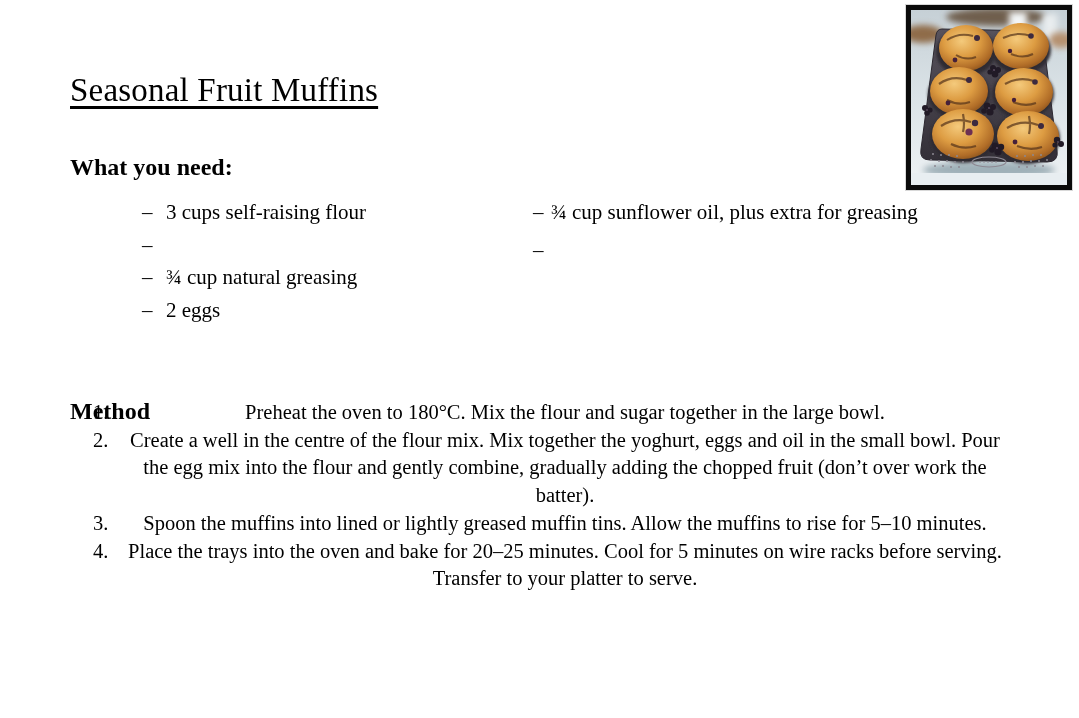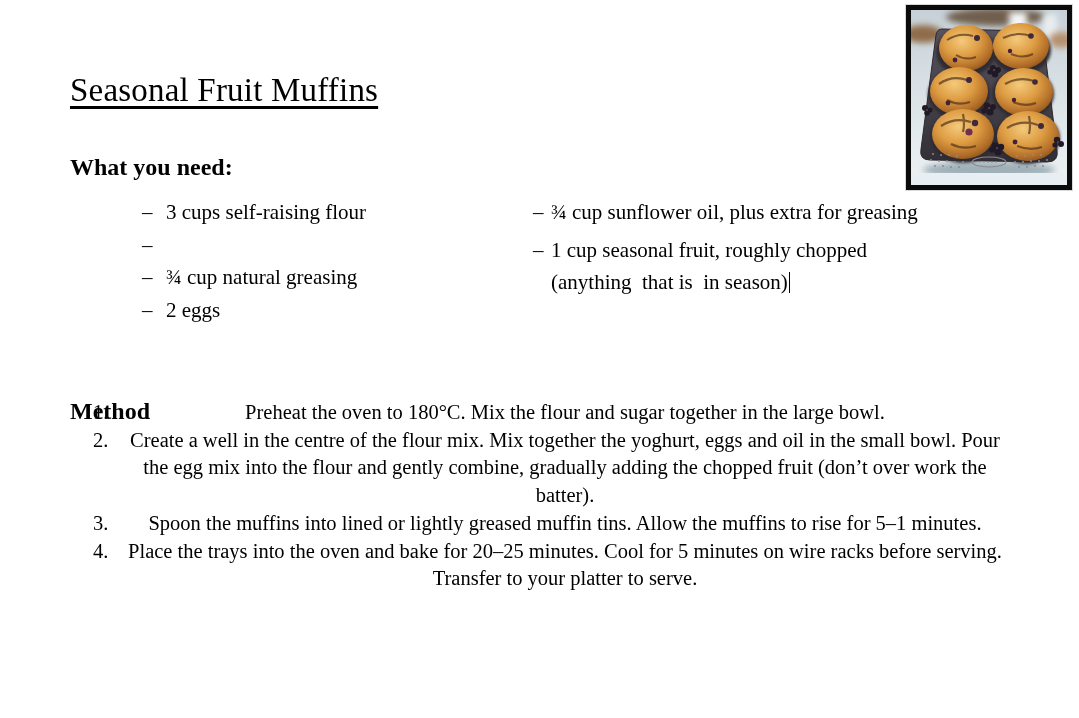--- a/index.html
+++ b/index.html
@@ -251,42 +251,38 @@
         <span class="ing-text">2 eggs</span>
       </li>
     </ul>
     <ul class="ing-col right">
       <li class="ing-item">
         <span class="dash">–</span>
         <span class="ing-text">¾ cup sunflower oil, plus extra for greasing</span>
       </li>
       <li class="ing-item">
         <span class="dash">–</span>
-        <span>
-          <span class="ing-text">1 cup seasonal fruit, roughly chopped
-(anything  that is  in season)</span><span class="caret"></span>
-        </span>
       </li>
     </ul>
   </div>
 
   <h2 class="section-heading method-heading">Method</h2>
 
   <ol class="method-list">
     <li class="method-step">
       <span class="step-num">1.</span>
       <span class="step-text">Preheat the oven to 180°C. Mix the flour and sugar together in the large bowl.</span>
     </li>
     <li class="method-step">
       <span class="step-num">2.</span>
       <span class="step-text">Create a well in the centre of the flour mix. Mix together the yoghurt, eggs and oil in the small bowl. Pour the egg mix into the flour and gently combine, gradually adding the chopped fruit (don’t over work the batter).</span>
     </li>
     <li class="method-step">
       <span class="step-num">3.</span>
-      <span class="step-text">Spoon the muffins into lined or lightly greased muffin tins. Allow the muffins to rise for 5–1 minutes.</span>
+      <span class="step-text">Spoon the muffins into lined or lightly greased muffin tins. Allow the muffins to rise for 5–10 minutes.</span>
     </li>
     <li class="method-step">
       <span class="step-num">4.</span>
       <span class="step-text">Place the trays into the oven and bake for 20–25 minutes. Cool for 5 minutes on wire racks before serving. Transfer to your platter to serve.</span>
     </li>
   </ol>
 
 </div>
 
 </body></html>

